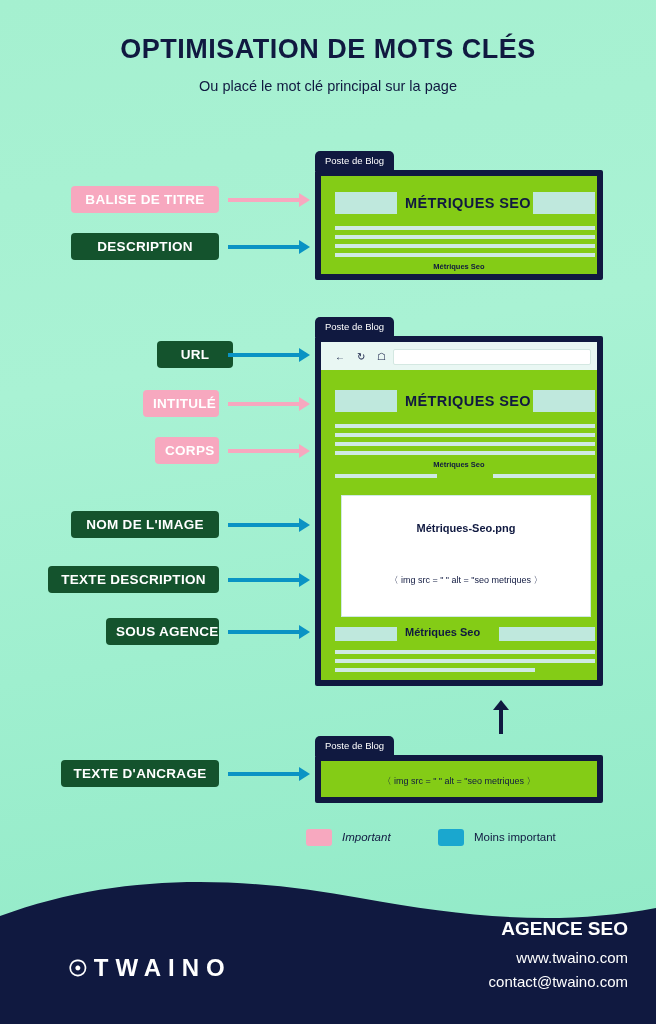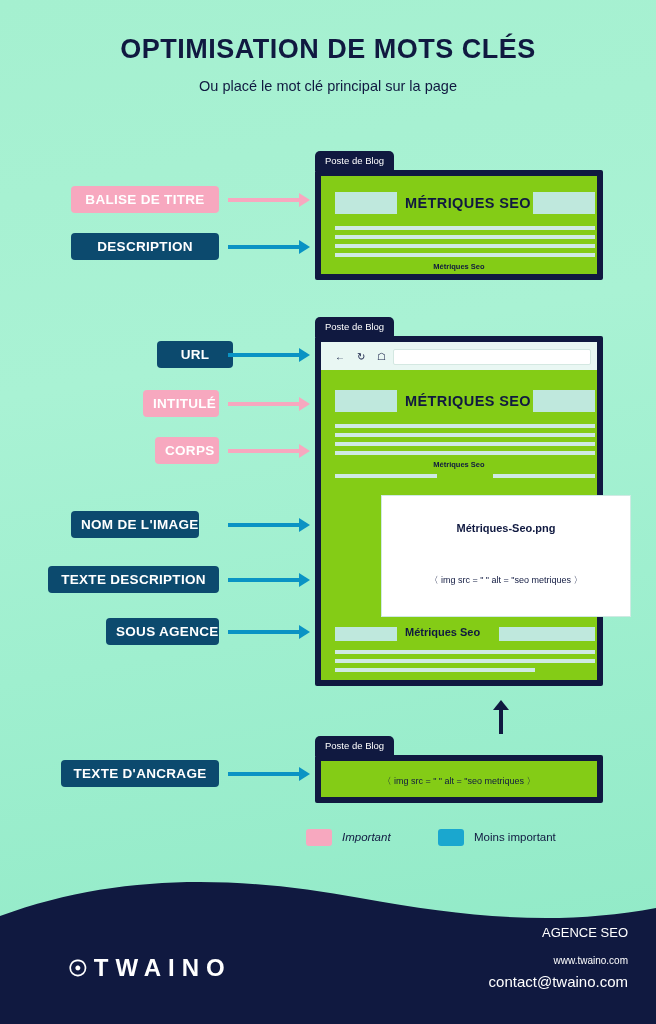--- a/index.html
+++ b/index.html
@@ -17,21 +17,21 @@
     position:absolute;top:78px;left:0;width:100%;text-align:center;
     font-size:14.5px;color:#101940;
   }
   
   .lbl{
     position:absolute;height:27px;line-height:27px;border-radius:4px;
     color:#ffffff;font-size:13.5px;font-weight:bold;text-align:center;
     letter-spacing:.3px;white-space:nowrap;padding:0 10px;box-sizing:border-box;
   }
   .lbl.pink{background:#f7a8bf;}
-  .lbl.blue{background:#0c4a6e;}
+  .lbl.blue{background:#14532d;}
   
   .arrow{position:absolute;height:4px;}
   .arrow .shaft{position:absolute;left:0;top:0;height:4px;width:100%;}
   .arrow .head{
     position:absolute;right:-10px;top:-5px;width:0;height:0;
     border-top:7px solid transparent;border-bottom:7px solid transparent;
   }
   .arrow.pink .shaft{background:#f7a8bf;}
   .arrow.pink .head{border-left:11px solid #f7a8bf;}
   .arrow.blue .shaft{background:#0a93c4;}
@@ -54,43 +54,43 @@
     position:absolute;font-size:14.5px;font-weight:bold;color:#101940;letter-spacing:.4px;
   }
   .center-cap{
     position:absolute;width:100%;text-align:center;font-size:7.5px;font-weight:bold;color:#101940;
   }
   
   .urlrow{position:absolute;left:0;top:0;width:100%;height:28px;background:#e9f7f3;}
   .urlfield{position:absolute;background:#ffffff;border:1px solid #d4e8e2;border-radius:2px;}
   .ic{position:absolute;color:#101940;font-size:10px;line-height:1;}
   
-  .imgbox{position:absolute;border:1px solid #cfeae3;background:#ffffff;margin-left:40px;}
+  .imgbox{position:absolute;border:1px solid #cfeae3;background:#ffffff;}
   .imgname{position:absolute;width:100%;text-align:center;font-size:11px;font-weight:bold;color:#101940;}
   .imgalt{position:absolute;width:100%;text-align:center;font-size:9px;color:#101940;}
   
   .uparrow{position:absolute;}
   .uparrow .stem{position:absolute;left:6px;top:8px;width:4px;height:26px;background:#101940;}
   .uparrow .tip{
     position:absolute;left:0;top:0;width:0;height:0;
     border-left:8px solid transparent;border-right:8px solid transparent;
     border-bottom:10px solid #101940;
   }
   
   .legend-sw{position:absolute;width:26px;height:17px;border-radius:3px;}
   .legend-tx{position:absolute;font-size:11.5px;color:#101940;}
   
   .footer-wave{position:absolute;left:0;bottom:0;width:656px;height:160px;}
   .brand{
     position:absolute;left:68px;bottom:42px;color:#ffffff;font-size:24px;
     font-weight:bold;letter-spacing:7px;
   }
   .brand .logo{font-size:22px;letter-spacing:0;margin-right:6px;}
-  .agency{position:absolute;right:28px;bottom:84px;color:#ffffff;font-size:13px;font-weight:normal;text-align:right;}
-  .site{position:absolute;right:28px;bottom:58px;color:#ffffff;font-size:10px;text-align:right;}
+  .agency{position:absolute;right:28px;bottom:84px;color:#ffffff;font-size:19px;font-weight:bold;text-align:right;}
+  .site{position:absolute;right:28px;bottom:58px;color:#ffffff;font-size:15px;text-align:right;}
   .mail{position:absolute;right:28px;bottom:34px;color:#ffffff;font-size:15px;}
 </style>
 </head>
 <body>
 
 <div class="title">OPTIMISATION DE MOTS CLÉS</div>
 <div class="subtitle">Ou placé le mot clé principal sur la page</div>
 
 <div class="tab" style="left:315px;top:151px;">Poste de Blog</div>
 <div class="card" style="left:315px;top:170px;width:288px;height:110px;">
@@ -166,21 +166,21 @@
     <div class="shaft"></div>
     <div class="head"></div>
   </div>
 
 <div class="lbl pink" style="left:155px;top:437px;width:64px;">CORPS</div>
 <div class="arrow pink" style="left:228px;top:449px;width:72px;">
     <div class="shaft"></div>
     <div class="head"></div>
   </div>
 
-<div class="lbl blue" style="left:71px;top:511px;width:128px;">NOM DE L'IMAGE</div>
+<div class="lbl blue" style="left:71px;top:511px;width:148px;">NOM DE L'IMAGE</div>
 <div class="arrow blue" style="left:228px;top:523px;width:72px;">
     <div class="shaft"></div>
     <div class="head"></div>
   </div>
 
 <div class="lbl blue" style="left:48px;top:566px;width:171px;">TEXTE DESCRIPTION</div>
 <div class="arrow blue" style="left:228px;top:578px;width:72px;">
     <div class="shaft"></div>
     <div class="head"></div>
   </div>

